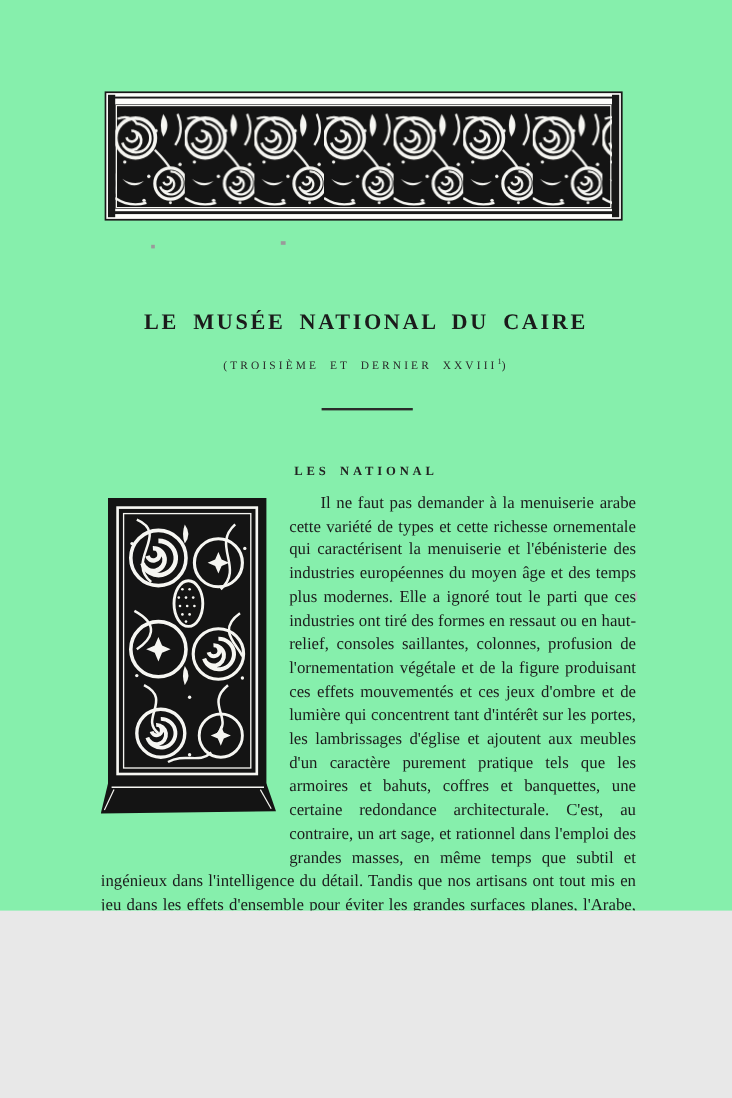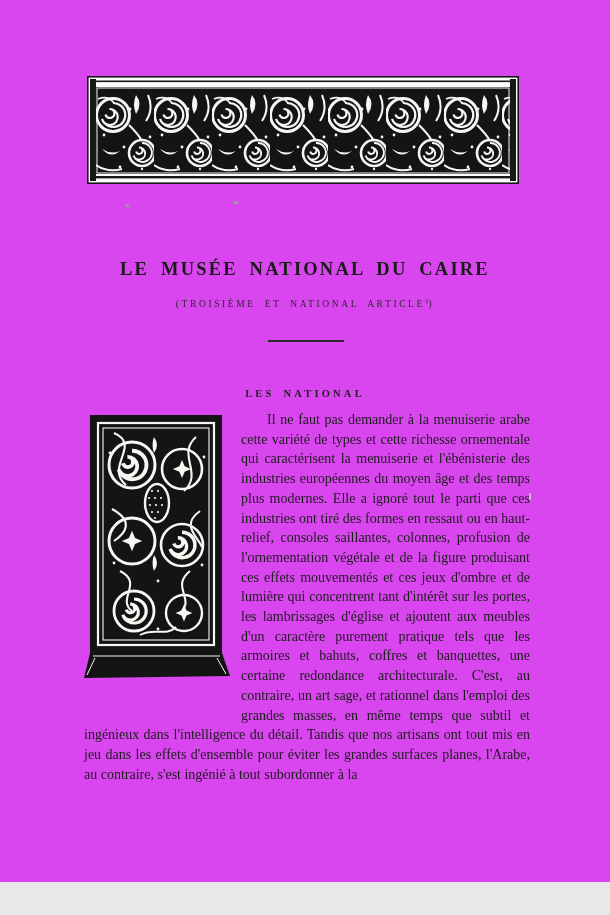--- a/index.html
+++ b/index.html
@@ -1,19 +1,19 @@
 <!DOCTYPE html>
 <html><head>
 <meta charset="utf-8">
 <style>
   html,body{margin:0;padding:0;background:#e8e8e8;}
   .page{
     position:relative;
-    width:610px;height:882px;
-    background:#d946ef;
+    width:610px;height:759px;
+    background:#86efac;
     font-family:"Liberation Serif","DejaVu Serif",serif;
     color:#1c1c1c;
     overflow:hidden;
   }
   
   .band-fig{position:absolute;left:87px;top:76px;width:432px;height:108px;margin:0;}
   
   .speck{position:absolute;background:#9a9a9a;}
   .speck1{left:126px;top:204px;width:3px;height:3px;}
   .speck2{left:234px;top:201px;width:4px;height:3px;}
@@ -103,21 +103,21 @@
       <rect x="10" y="12" width="412" height="85" fill="none" stroke="#f6f6f2" stroke-width="1"></rect>
     </svg>
   </figure>
 
   <span class="speck speck1"></span>
   <span class="speck speck2"></span>
   <span class="speck speck3"></span>
 
   <h1 class="title">LE MUSÉE NATIONAL DU CAIRE</h1>
 
-  <div class="subtitle"><span>(TROISIÈME ET NATIONAL ARTICLE</span><sup>1</sup><span>)</span></div>
+  <div class="subtitle"><span>(TROISIÈME ET DERNIER XXVIII</span><sup>1</sup><span>)</span></div>
 
   <div class="rule"></div>
 
   <h2 class="section-heading">LES NATIONAL</h2>
 
   <div class="article">
 
     <figure class="panel-fig">
       <svg width="148" height="278" viewBox="0 0 148 278">
         <defs>

